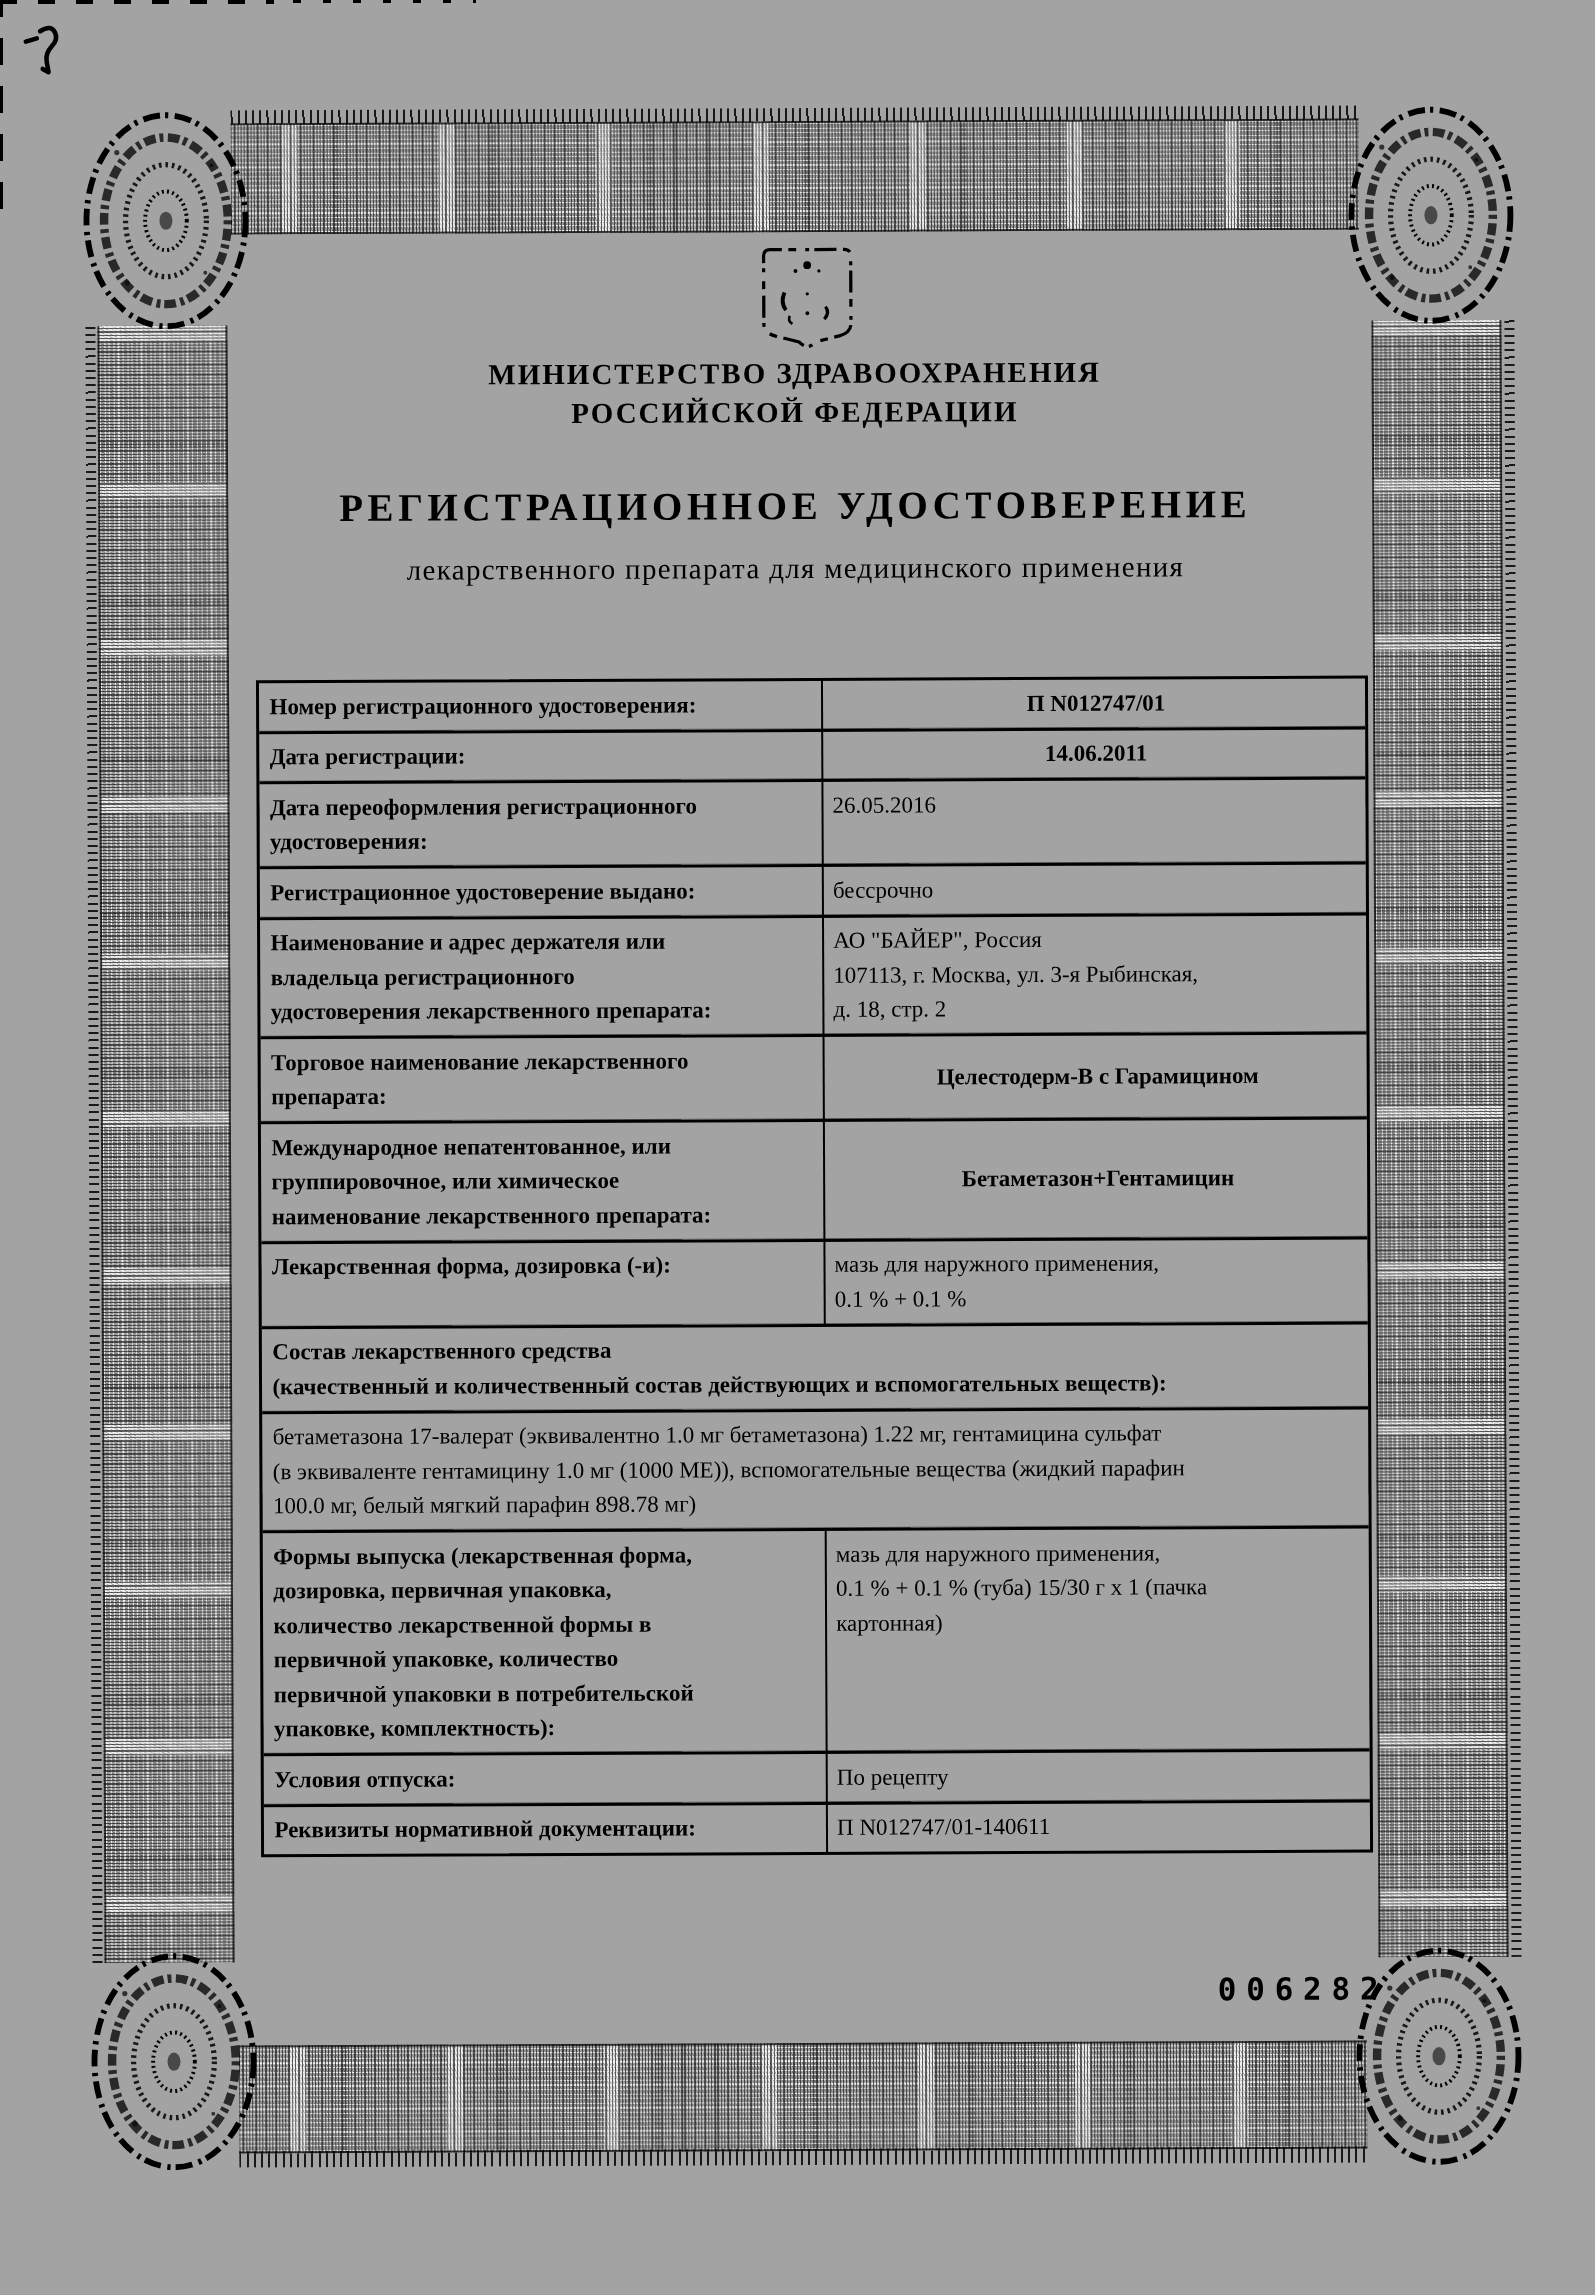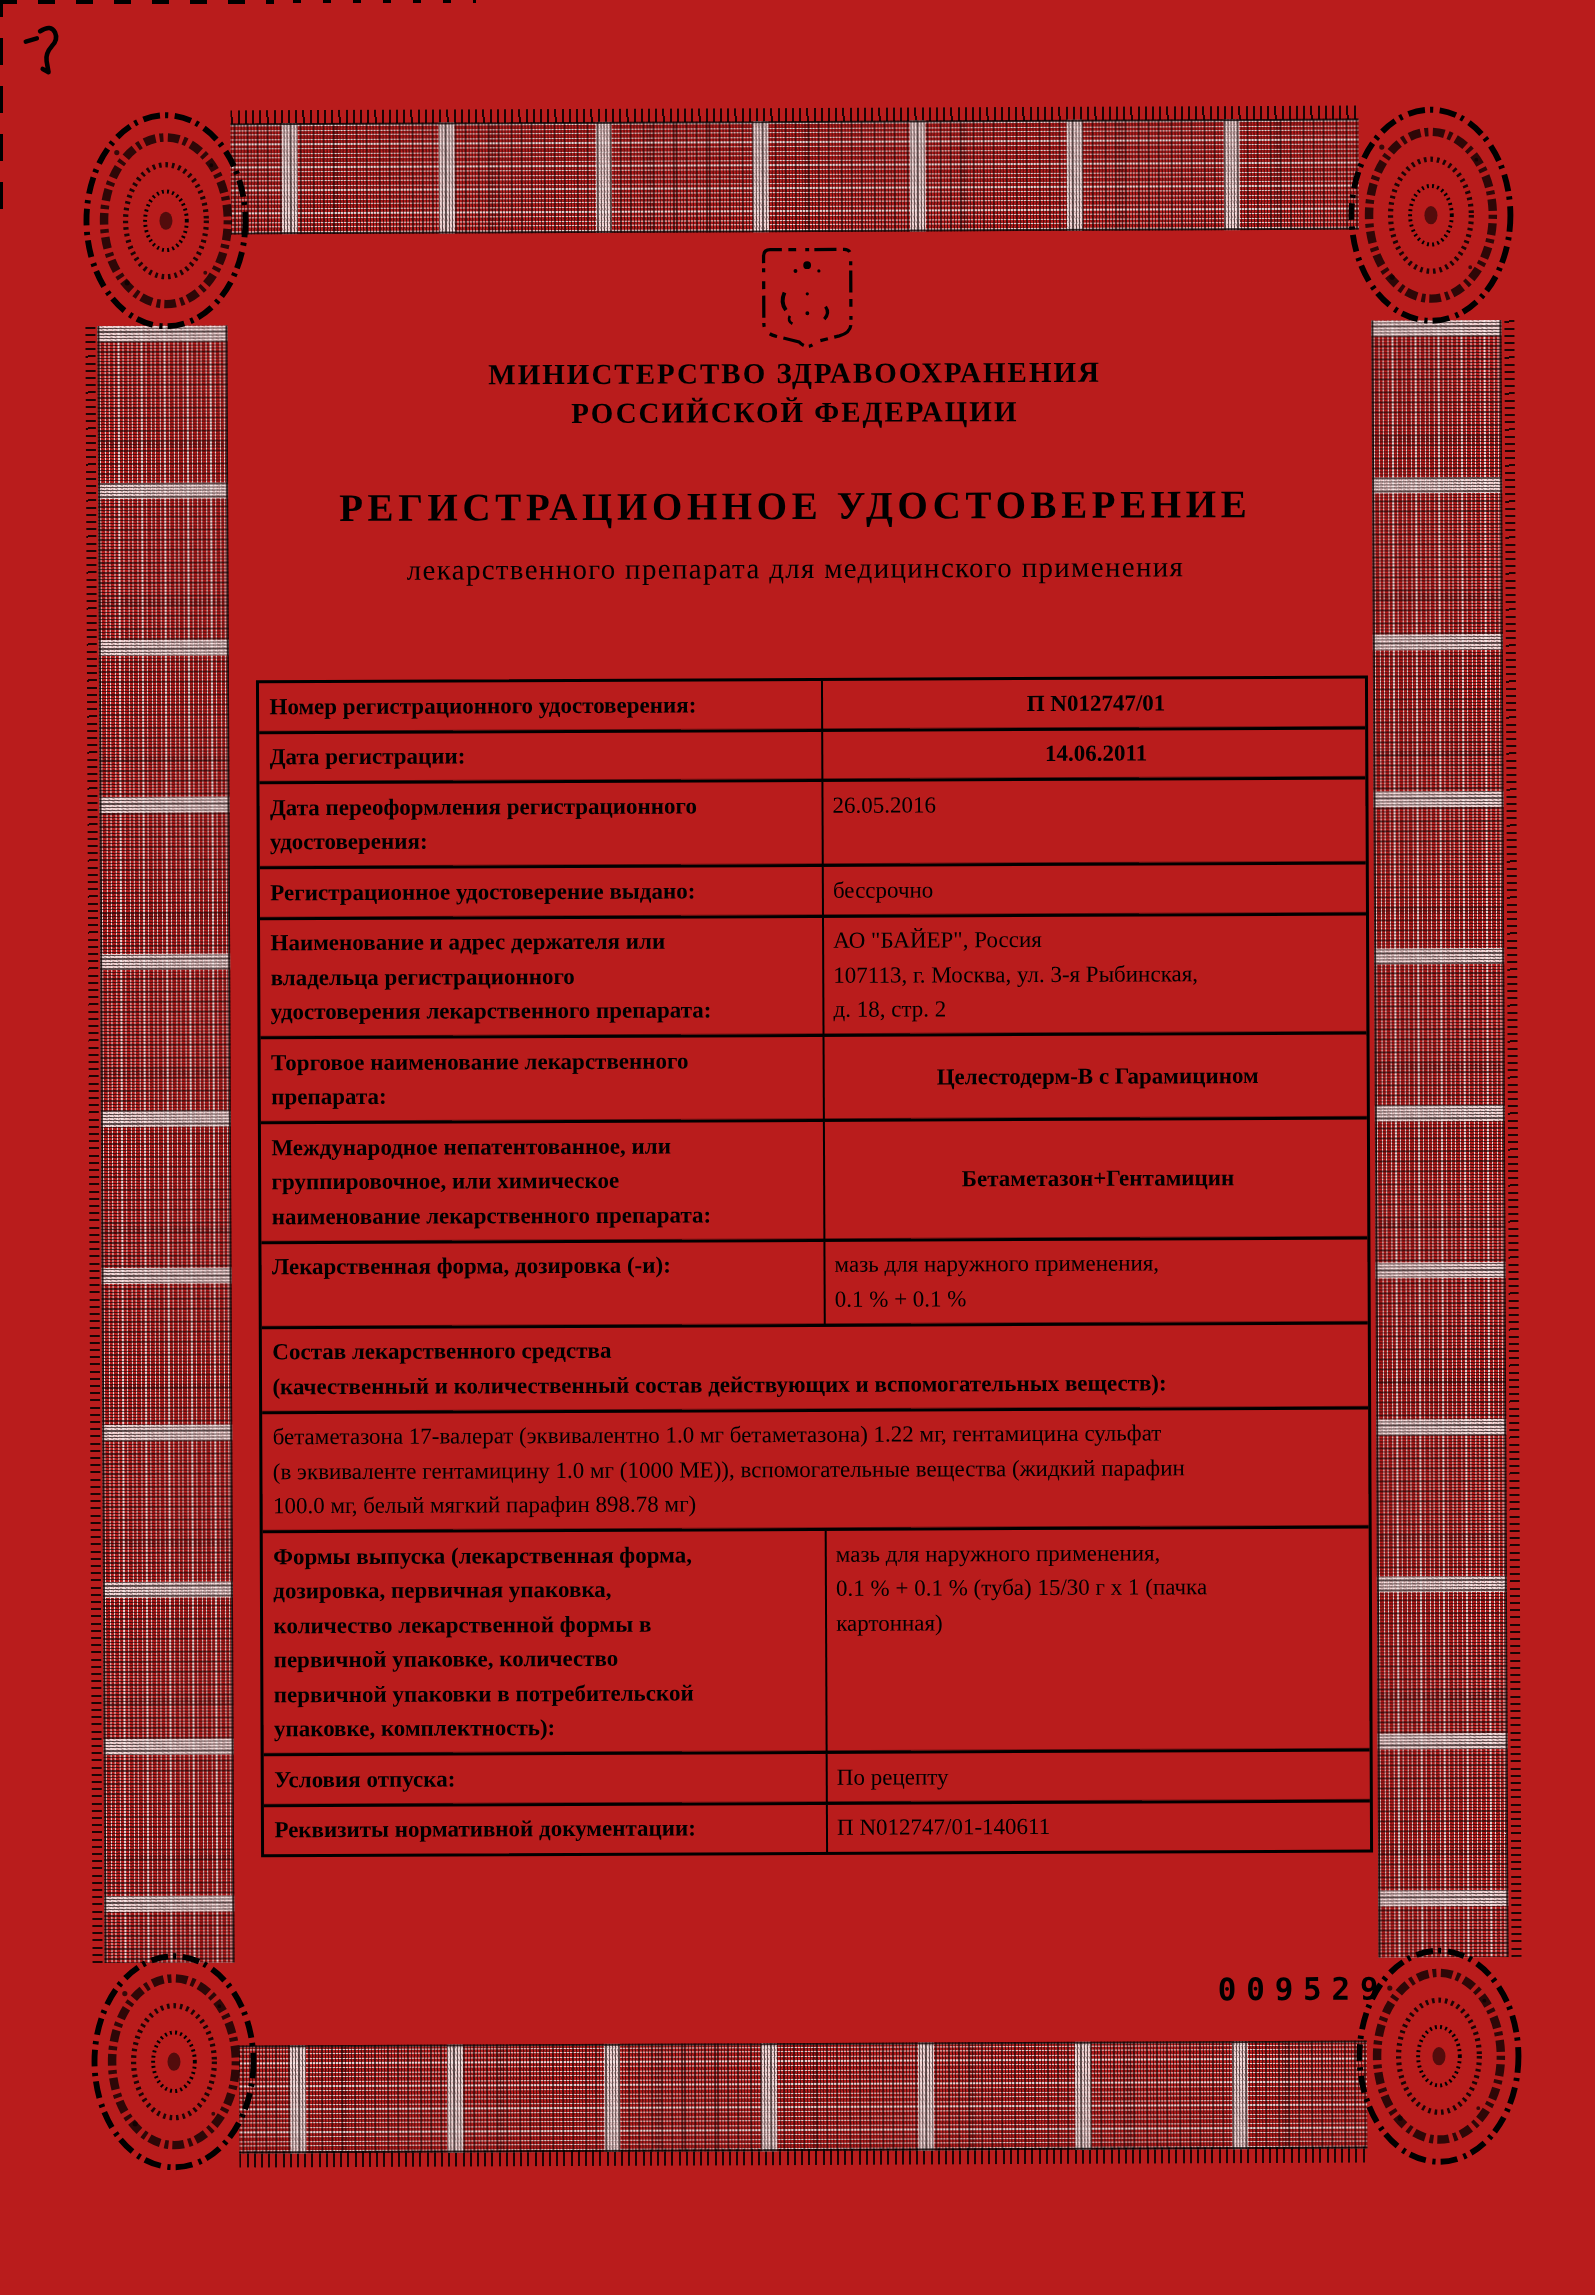--- a/index.html
+++ b/index.html
@@ -1,21 +1,21 @@
 <!DOCTYPE html>
 <html style="font-size:10.4px"><head>
 <meta charset="utf-8">
 <style>
   * { box-sizing: border-box; margin: 0; padding: 0; }
   html, body { background: #e8e8e8; }
   .page {
     position: relative;
     width: 1596px;
     height: 2295px;
-    background: #b91c1c;
+    background: #a3a3a3;
     color: #000;
     font-family: "Liberation Serif", serif;
     overflow: hidden;
     margin: 0 auto;
   }
   .skew { position: absolute; inset: 0; transform: rotate(-0.25deg); }
 
   
   .artifact-top1 { position:absolute; left:0; top:0; width:274px; height:3.9px;
     background: repeating-linear-gradient(90deg,#000 0 17px, transparent 17px 38px); }
@@ -250,17 +250,17 @@
         <div class="val">По рецепту</div>
       </div>
 
       <div class="row r13">
         <div class="lbl">Реквизиты нормативной документации:</div>
         <div class="val">П N012747/01-140611</div>
       </div>
 
     </div>
 
-    <div class="serial">009529</div>
+    <div class="serial">006282</div>
 
   </div>
 </div>
 
 
 </body></html>

